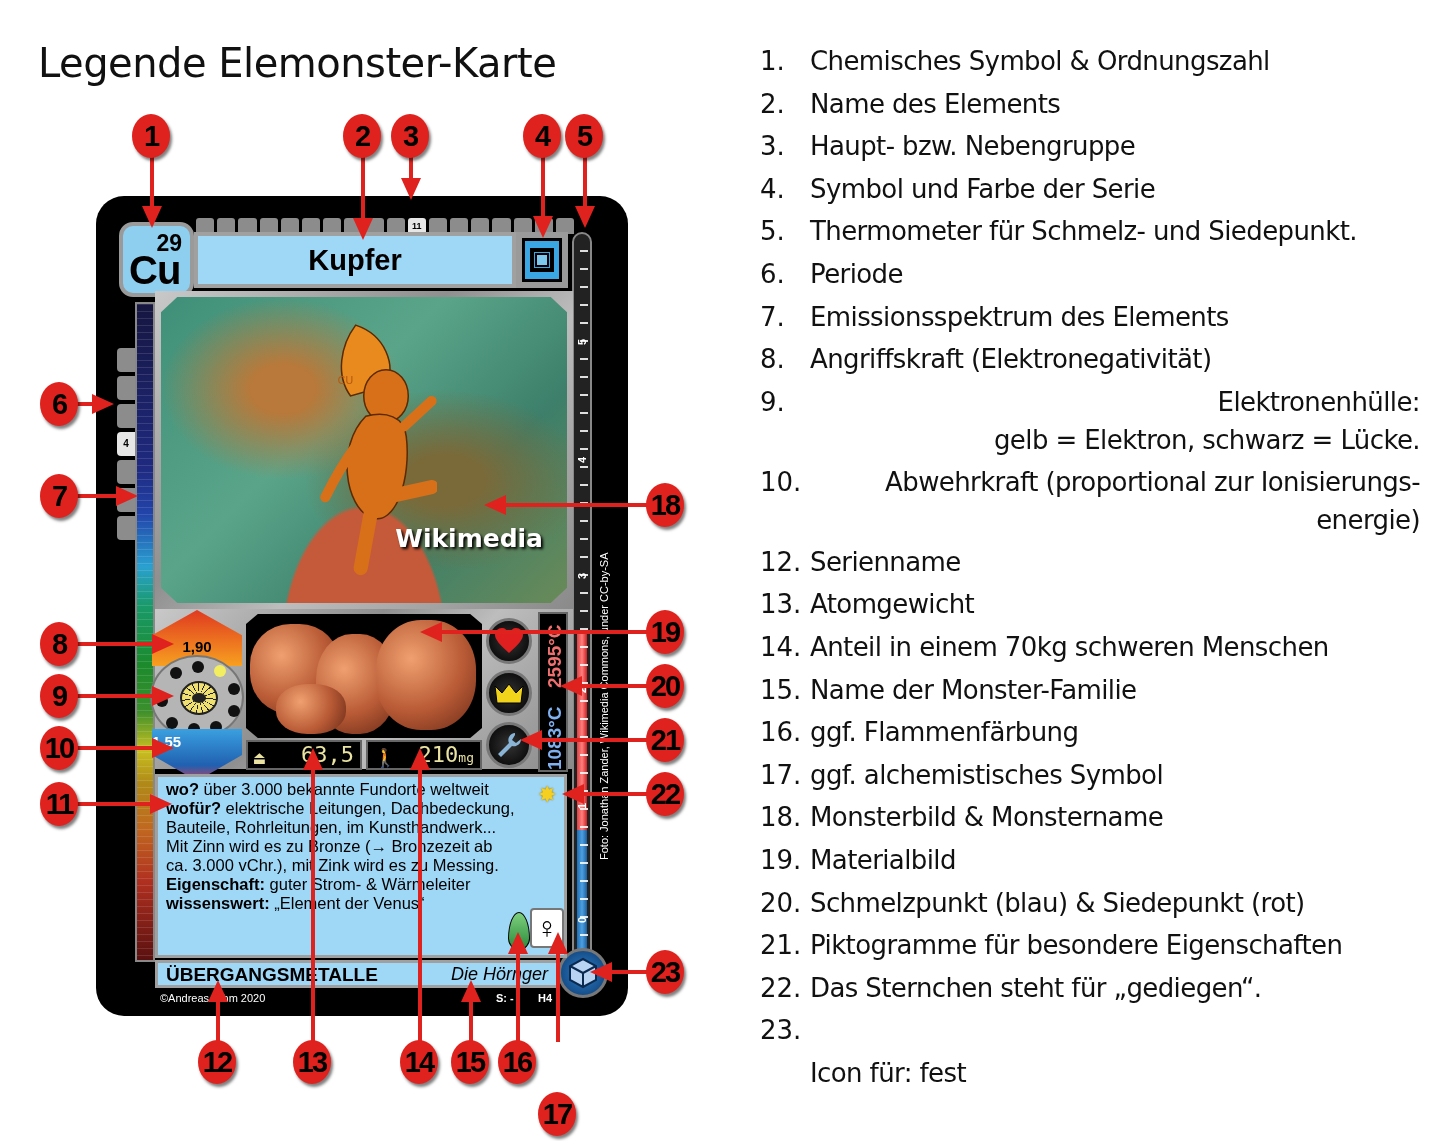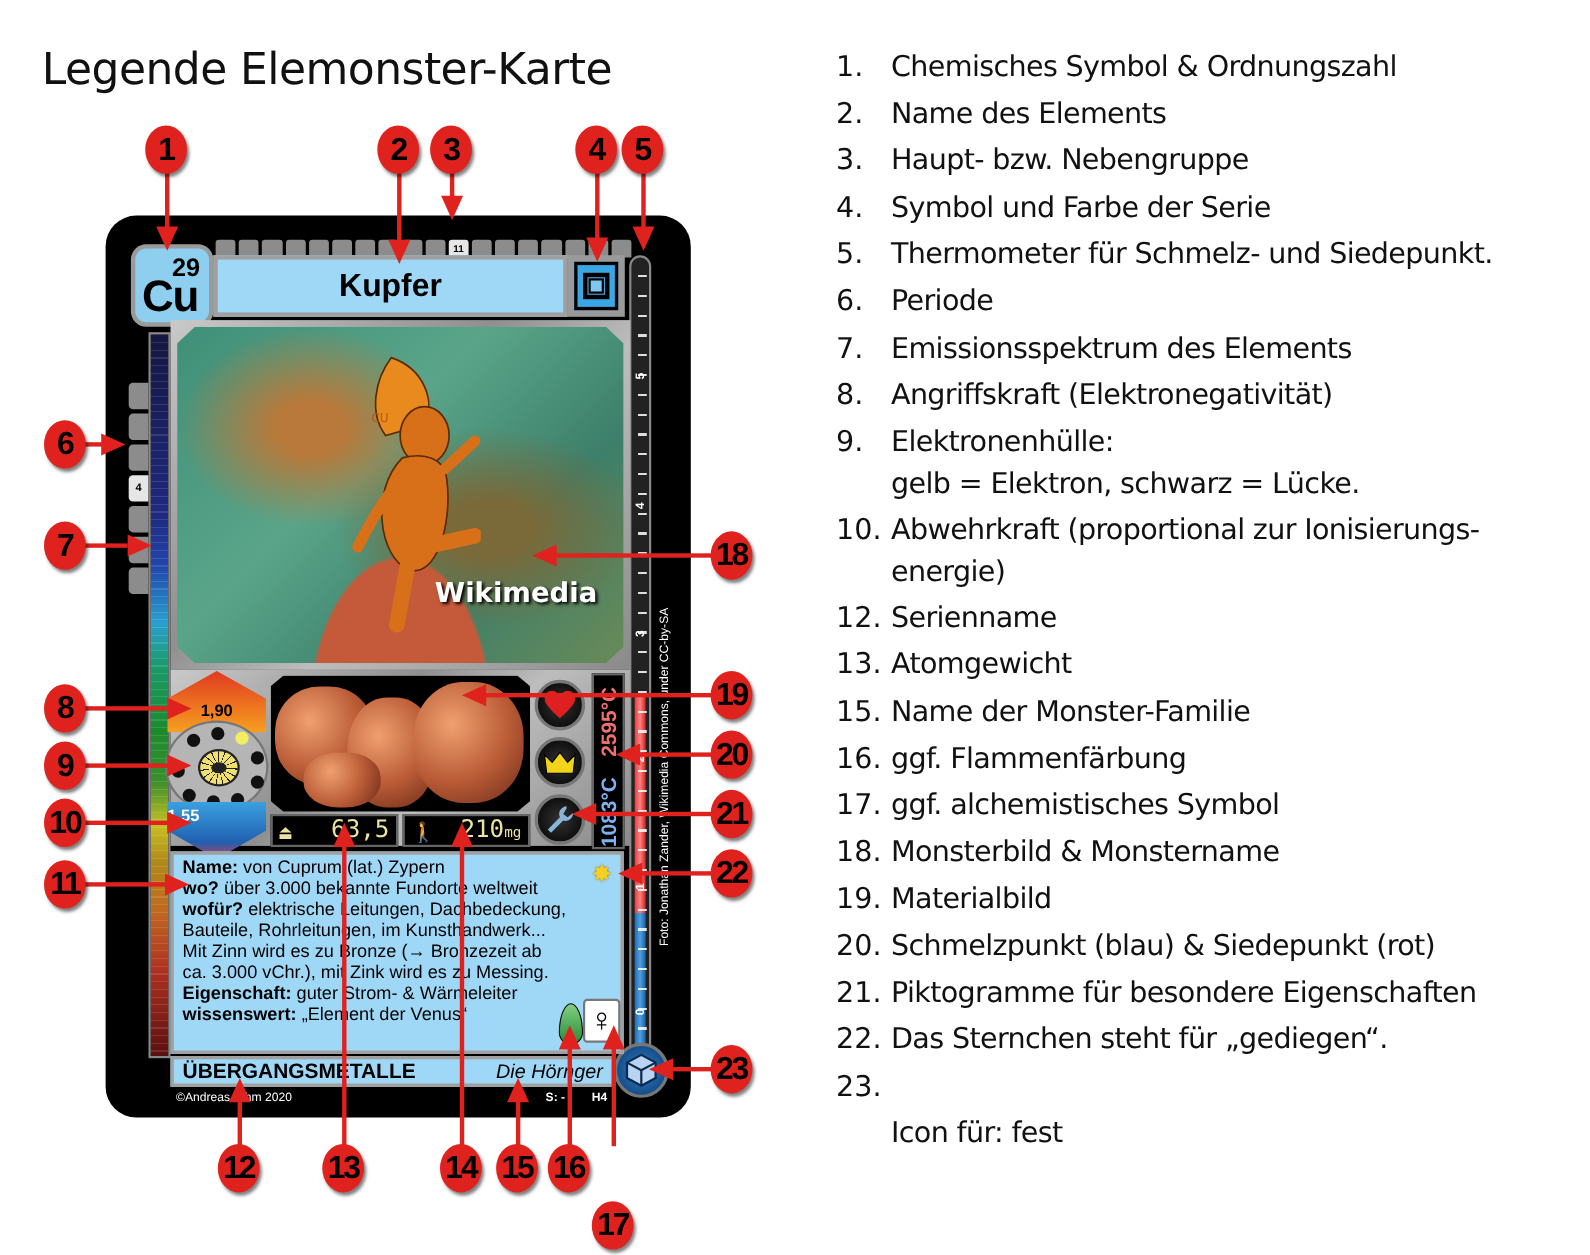--- a/index.html
+++ b/index.html
@@ -92,21 +92,21 @@
   .arrow-d { position:absolute; width:0; height:0; border-left:10px solid transparent; border-right:10px solid transparent; border-top:22px solid #e0221e; }
   .arrow-u { position:absolute; width:0; height:0; border-left:10px solid transparent; border-right:10px solid transparent; border-bottom:22px solid #e0221e; }
   .arrow-r { position:absolute; width:0; height:0; border-top:10px solid transparent; border-bottom:10px solid transparent; border-left:22px solid #e0221e; }
   .arrow-l { position:absolute; width:0; height:0; border-top:10px solid transparent; border-bottom:10px solid transparent; border-right:22px solid #e0221e; }
 
   
   .legend { position:absolute; left:760px; top:40px; width:660px; font-family:"DejaVu Sans", sans-serif; font-size:26px; color:#111; }
   .legend-item { display:flex; line-height:42.6px; }
   .legend-num { width:50px; flex:none; }
   .legend-text { flex:1; white-space:pre-line; letter-spacing:-0.6px; }
-  .legend-text.two { line-height:38px; padding:2px 0; }
+  .legend-text.two { line-height:38px; padding:2px 0;text-align:right; }
 </style>
 </head>
 <body>
 
 <div class="title">Legende Elemonster-Karte</div>
 
 <div class="card"></div>
 
 <div class="group-tabs">
   <div class="group-tab"></div>
@@ -240,21 +240,20 @@
       <path d="M20,2 A7,7 0 0,0 14,12 L3,23 L6,26 L17,15 A7,7 0 0,0 26,8 L21,12 L17,9 L20,4 Z" fill="#8ab4d6"></path>
     </svg>
 </div>
 
 <div class="temps">
   <span class="t melt">1083°C</span>
   <span class="t boil">2595°C</span>
 </div>
 
 <div class="desc">
-  <div><b>Name:</b><span> von Cuprum (lat.) Zypern</span></div>
   <div><b>wo?</b><span> über 3.000 bekannte Fundorte weltweit</span></div>
   <div><b>wofür?</b><span> elektrische Leitungen, Dachbedeckung,</span></div>
   <div><b></b><span>Bauteile, Rohrleitungen, im Kunsthandwerk...</span></div>
   <div><b></b><span>Mit Zinn wird es zu Bronze (→ Bronzezeit ab</span></div>
   <div><b></b><span>ca. 3.000 vChr.), mit Zink wird es zu Messing.</span></div>
   <div><b>Eigenschaft:</b><span> guter Strom- &amp; Wärmeleiter</span></div>
   <div><b>wissenswert:</b><span> „Element der Venus“</span></div>
 </div>
 <div class="star">✸</div>
 <div class="flame"></div>
@@ -405,20 +404,24 @@
     </div>
   <div class="legend-item">
       <span class="legend-num">12.</span>
       <span class="legend-text">Serienname</span>
     </div>
   <div class="legend-item">
       <span class="legend-num">13.</span>
       <span class="legend-text">Atomgewicht</span>
     </div>
   <div class="legend-item">
+      <span class="legend-num">14.</span>
+      <span class="legend-text">Anteil in einem 70kg schweren Menschen</span>
+    </div>
+  <div class="legend-item">
       <span class="legend-num">15.</span>
       <span class="legend-text">Name der Monster-Familie</span>
     </div>
   <div class="legend-item">
       <span class="legend-num">16.</span>
       <span class="legend-text">ggf. Flammenfärbung</span>
     </div>
   <div class="legend-item">
       <span class="legend-num">17.</span>
       <span class="legend-text">ggf. alchemistisches Symbol</span>

